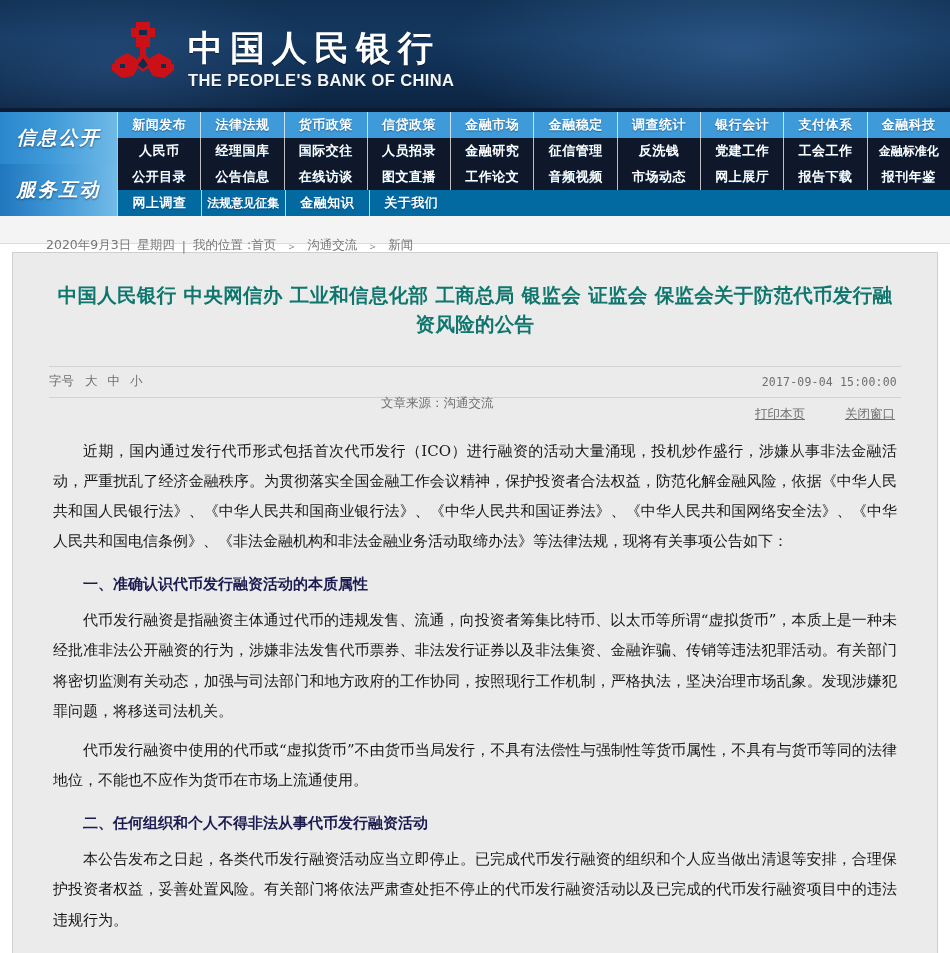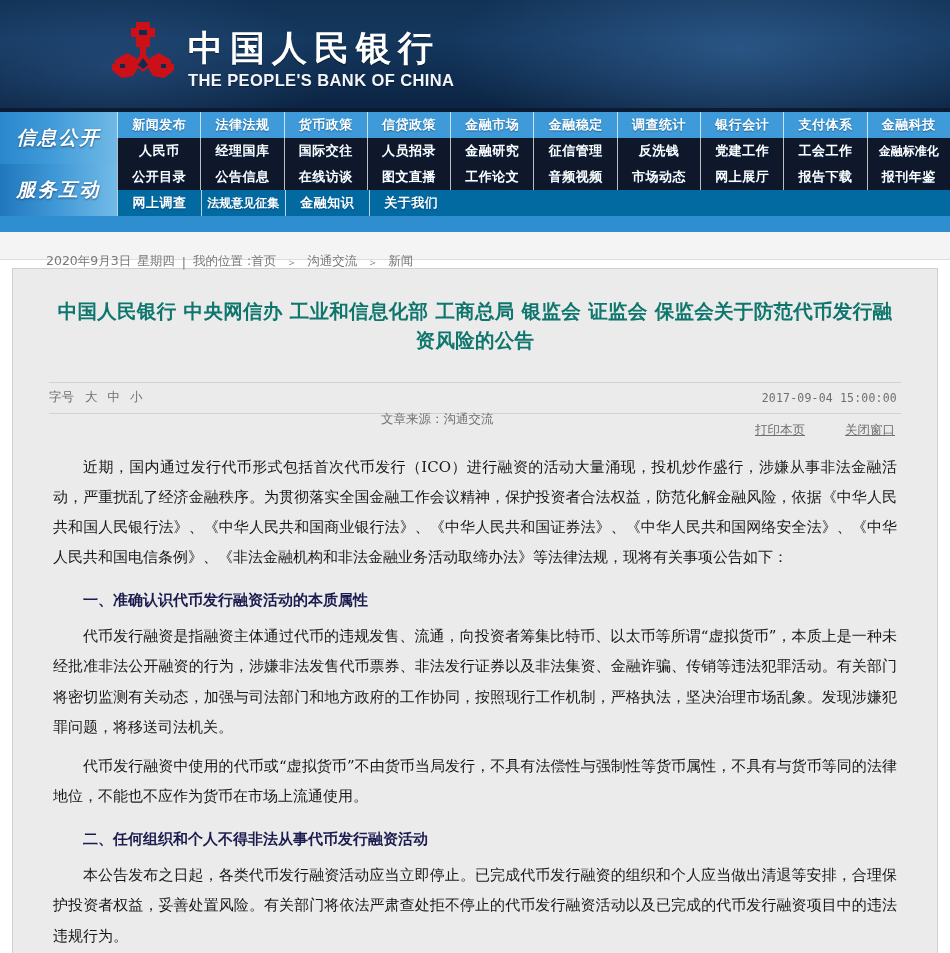--- a/index.html
+++ b/index.html
@@ -66,21 +66,21 @@
     color: #f2f5f9;
     letter-spacing: 0.4px;
     margin-top: 4px;
     white-space: nowrap;
     text-shadow: 0 1px 1px rgba(0,0,0,0.4);
   }
 
   
   .nav {
     width: 950px;
-    height: 120px;
+    height: 104px;
     display: flex;
     flex-direction: column;
     background: #2f8ed0;
   }
   .nav-block {
     display: flex;
     height: 52px;
   }
   .nav-label {
     width: 117px;

